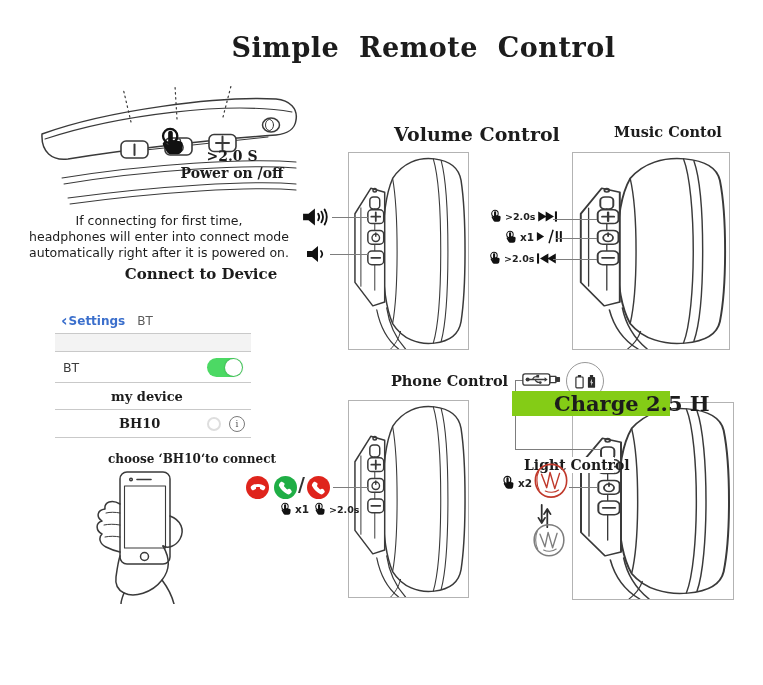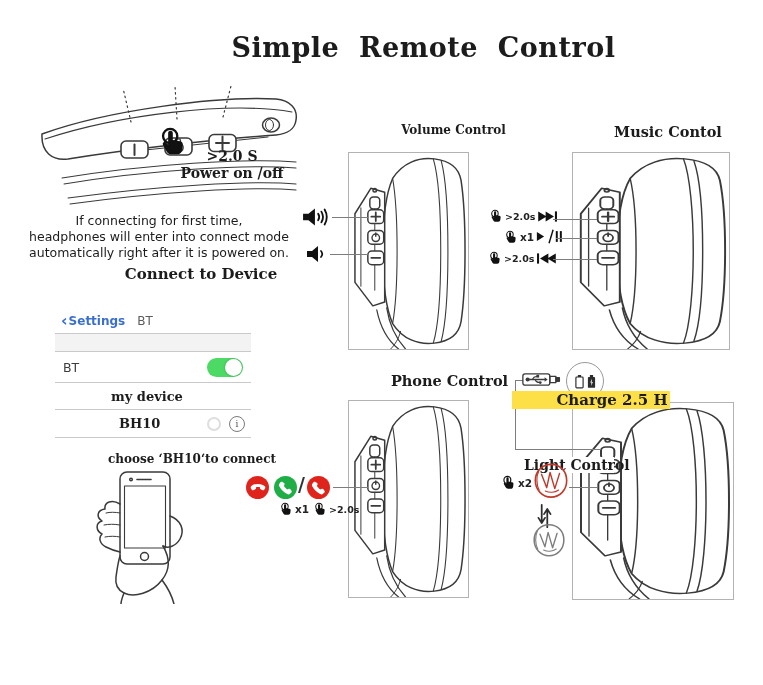--- a/index.html
+++ b/index.html
@@ -232,21 +232,21 @@
       <span class="info">i</span>
     </div>
     <div class="div"></div>
   </div>
 
   <div class="abs serifB center nowrap" style="left:40px;top:452px;width:220px;font-size:12px;">choose ‘BH10‘to connect</div>
   <svg class="abs" style="left:88px;top:466px;width:118px;height:138px;">
       <use href="#sym-handphone"></use>
     </svg>
 
-  <div class="abs serifB center nowrap" style="left:344px;top:123px;width:135px;font-size:12px;">Volume Control</div>
+  <div class="abs serifB center nowrap" style="left:352px;top:123px;width:135px;font-size:19px;">Volume Control</div>
   <div class="figbox" style="left:348px;top:152px;width:119px;height:196px;">
     <svg preserveAspectRatio="none" viewBox="0 0 120 200">
         <use href="#sym-earcup"></use>
       </svg>
   </div>
   <svg class="abs press" style="left:302px;top:205px;width:28px;height:24px;">
       <use href="#sym-spk-loud"></use>
     </svg>
   <div class="line" style="left:332px;top:217px;width:36px;height:1px;"></div>
   <svg class="abs press" style="left:305px;top:244px;width:24px;height:20px;">
@@ -341,21 +341,21 @@
     </svg>
   <div class="abs" style="left:566px;top:362px;width:36px;height:36px;border:1px solid #999;border-radius:50%;
               display:flex;align-items:center;justify-content:center;gap:3px;background:#fff;color:#2c2c2c;">
     <svg style="width:9px;height:15px;">
         <use href="#sym-batt-empty"></use>
       </svg>
     <svg style="width:9px;height:15px;">
         <use href="#sym-batt-full"></use>
       </svg>
   </div>
-  <div class="abs serifB center nowrap" style="left:512px;top:391px;width:116px;font-size:15px;background:#fde047;">Charge 2.5 H</div>
+  <div class="abs serifB center nowrap" style="left:512px;top:391px;width:116px;font-size:21px;background:#84cc16;">Charge 2.5 H</div>
 
   <div class="abs serifB center nowrap" style="left:482px;top:457px;width:90px;font-size:14px;background:#fff;">Light Control</div>
   <div class="iconrow" style="left:501px;top:475px;">
     <svg class="press" style="width:15px;height:15px;">
         <use href="#sym-press"></use>
       </svg>
     <span class="holdtxt" style="font-size:10.5px;">x2</span>
   </div>
   <svg class="abs" style="left:532px;top:461px;width:38px;height:40px;color:#c0392b;">
       <use href="#sym-led"></use>

